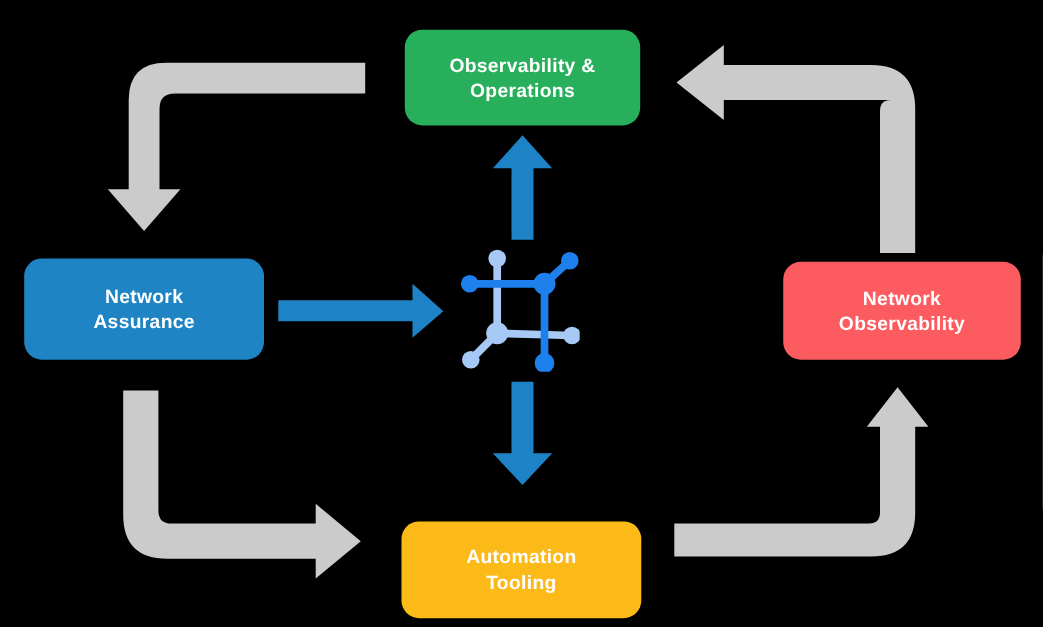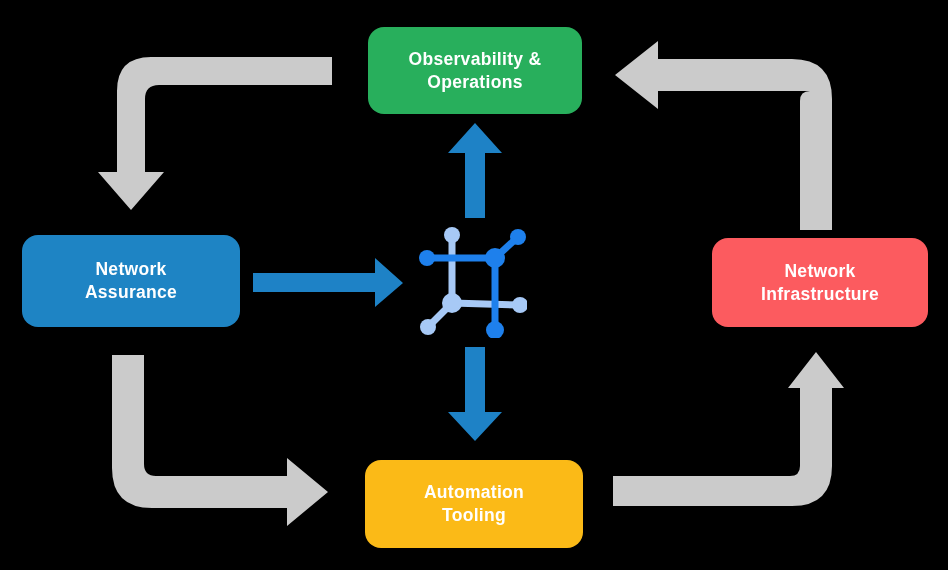--- a/index.html
+++ b/index.html
@@ -10,21 +10,21 @@
     position:absolute;
     border-radius:16px;
     display:flex;flex-direction:column;align-items:center;justify-content:center;
     color:#ffffff;font-size:17.5px;font-weight:600;letter-spacing:.3px;
     text-align:center;line-height:23px;
   }
   .node span{display:block;}
   .node-observability{left:368px;top:27px;width:214px;height:87px;}
   .node-operations{left:22px;top:235px;width:218px;height:92px;}
   .node-infrastructure{left:712px;top:238px;width:216px;height:89px;}
-  .node-automation{left:365px;top:460px;width:218px;height:88px;}
+  .node-automation{left:365px;top:474px;width:218px;height:88px;}
   .center-icon{position:absolute;left:415px;top:224px;width:112px;height:114px;}
 </style>
 </head>
 <body>
 
 <div class="stage" style="background-color: rgb(0, 0, 0);">
 
   <svg class="arrow-layer" viewBox="0 0 948 570">
     <path d="M 332 57 L 151 57 Q 117 57 117 91 L 117 172 L 98 172 L 131 210 L 164 172 L 145 172 L 145 99 Q 145 85 159 85 L 332 85 Z" fill="#CBCBCB"></path>
     <path d="M 112 355 L 112 468 Q 112 508 152 508 L 287 508 L 287 526 L 328 492 L 287 458 L 287 476 L 156 476 Q 144 476 144 464 L 144 355 Z" fill="#CBCBCB"></path>
@@ -65,21 +65,21 @@
     <span>Operations</span>
   </div>
 
   <div class="node node-operations" style="background-color: rgb(30, 132, 196);">
     <span>Network</span>
     <span>Assurance</span>
   </div>
 
   <div class="node node-infrastructure" style="background-color: rgb(252, 91, 95);">
     <span>Network</span>
-    <span>Infrastructure</span>
+    <span>Observability</span>
   </div>
 
   <div class="node node-automation" style="background-color: rgb(251, 186, 23);">
     <span>Automation</span>
     <span>Tooling</span>
   </div>
 
 </div>
 
 </body></html>

